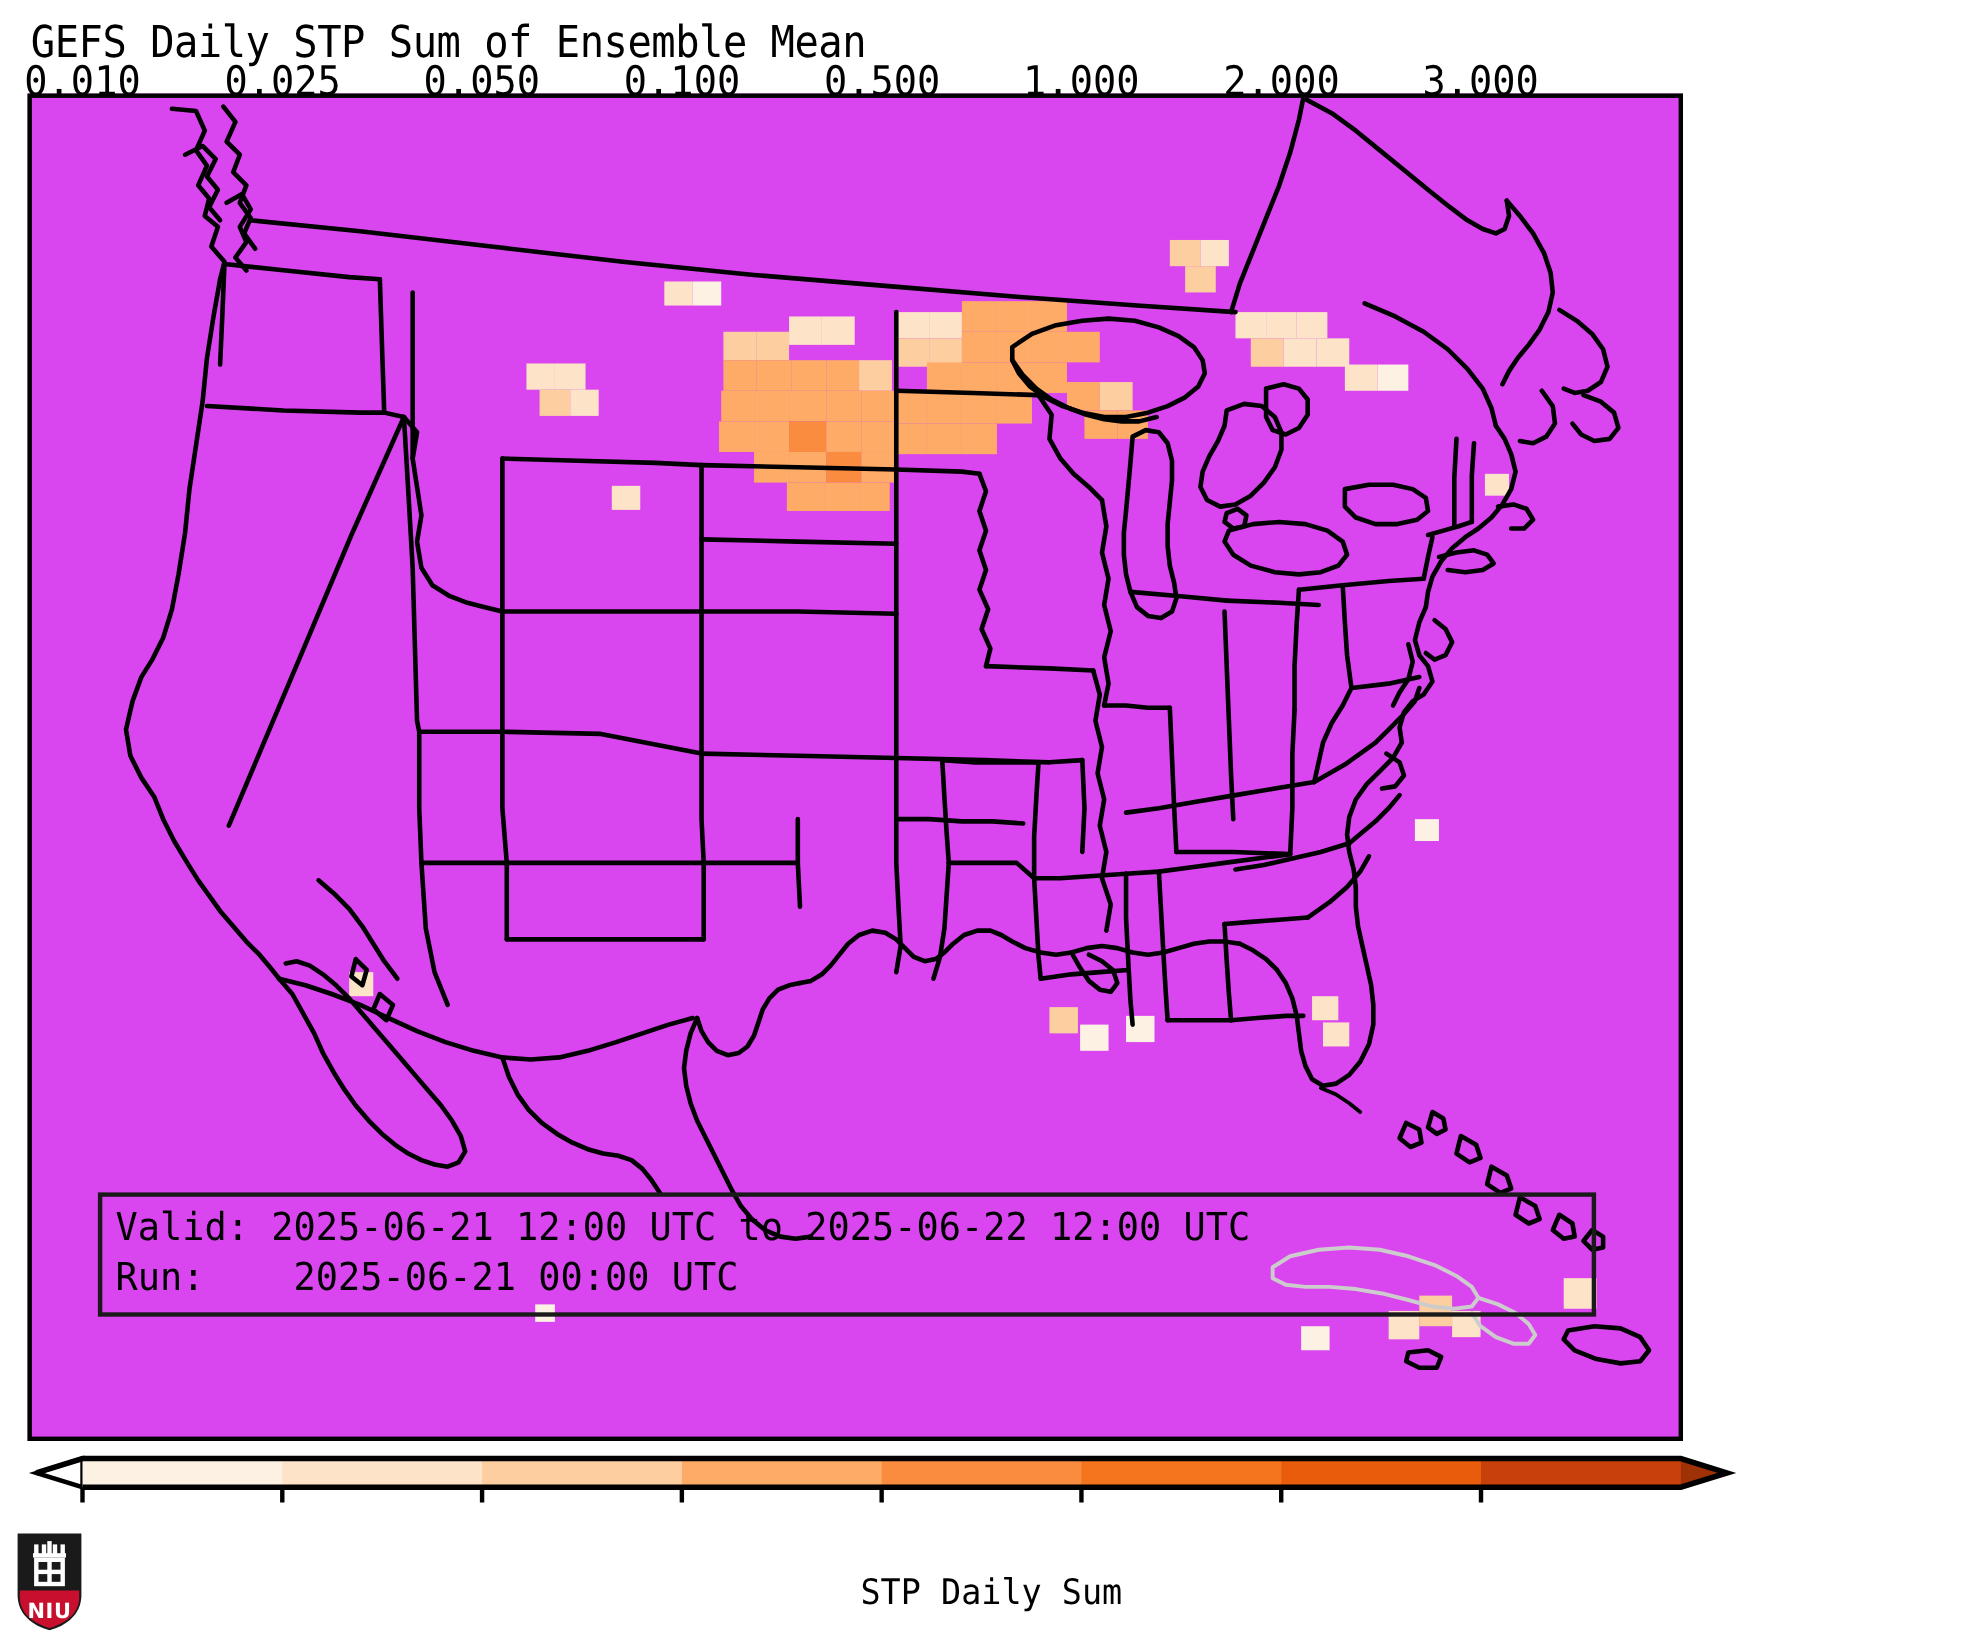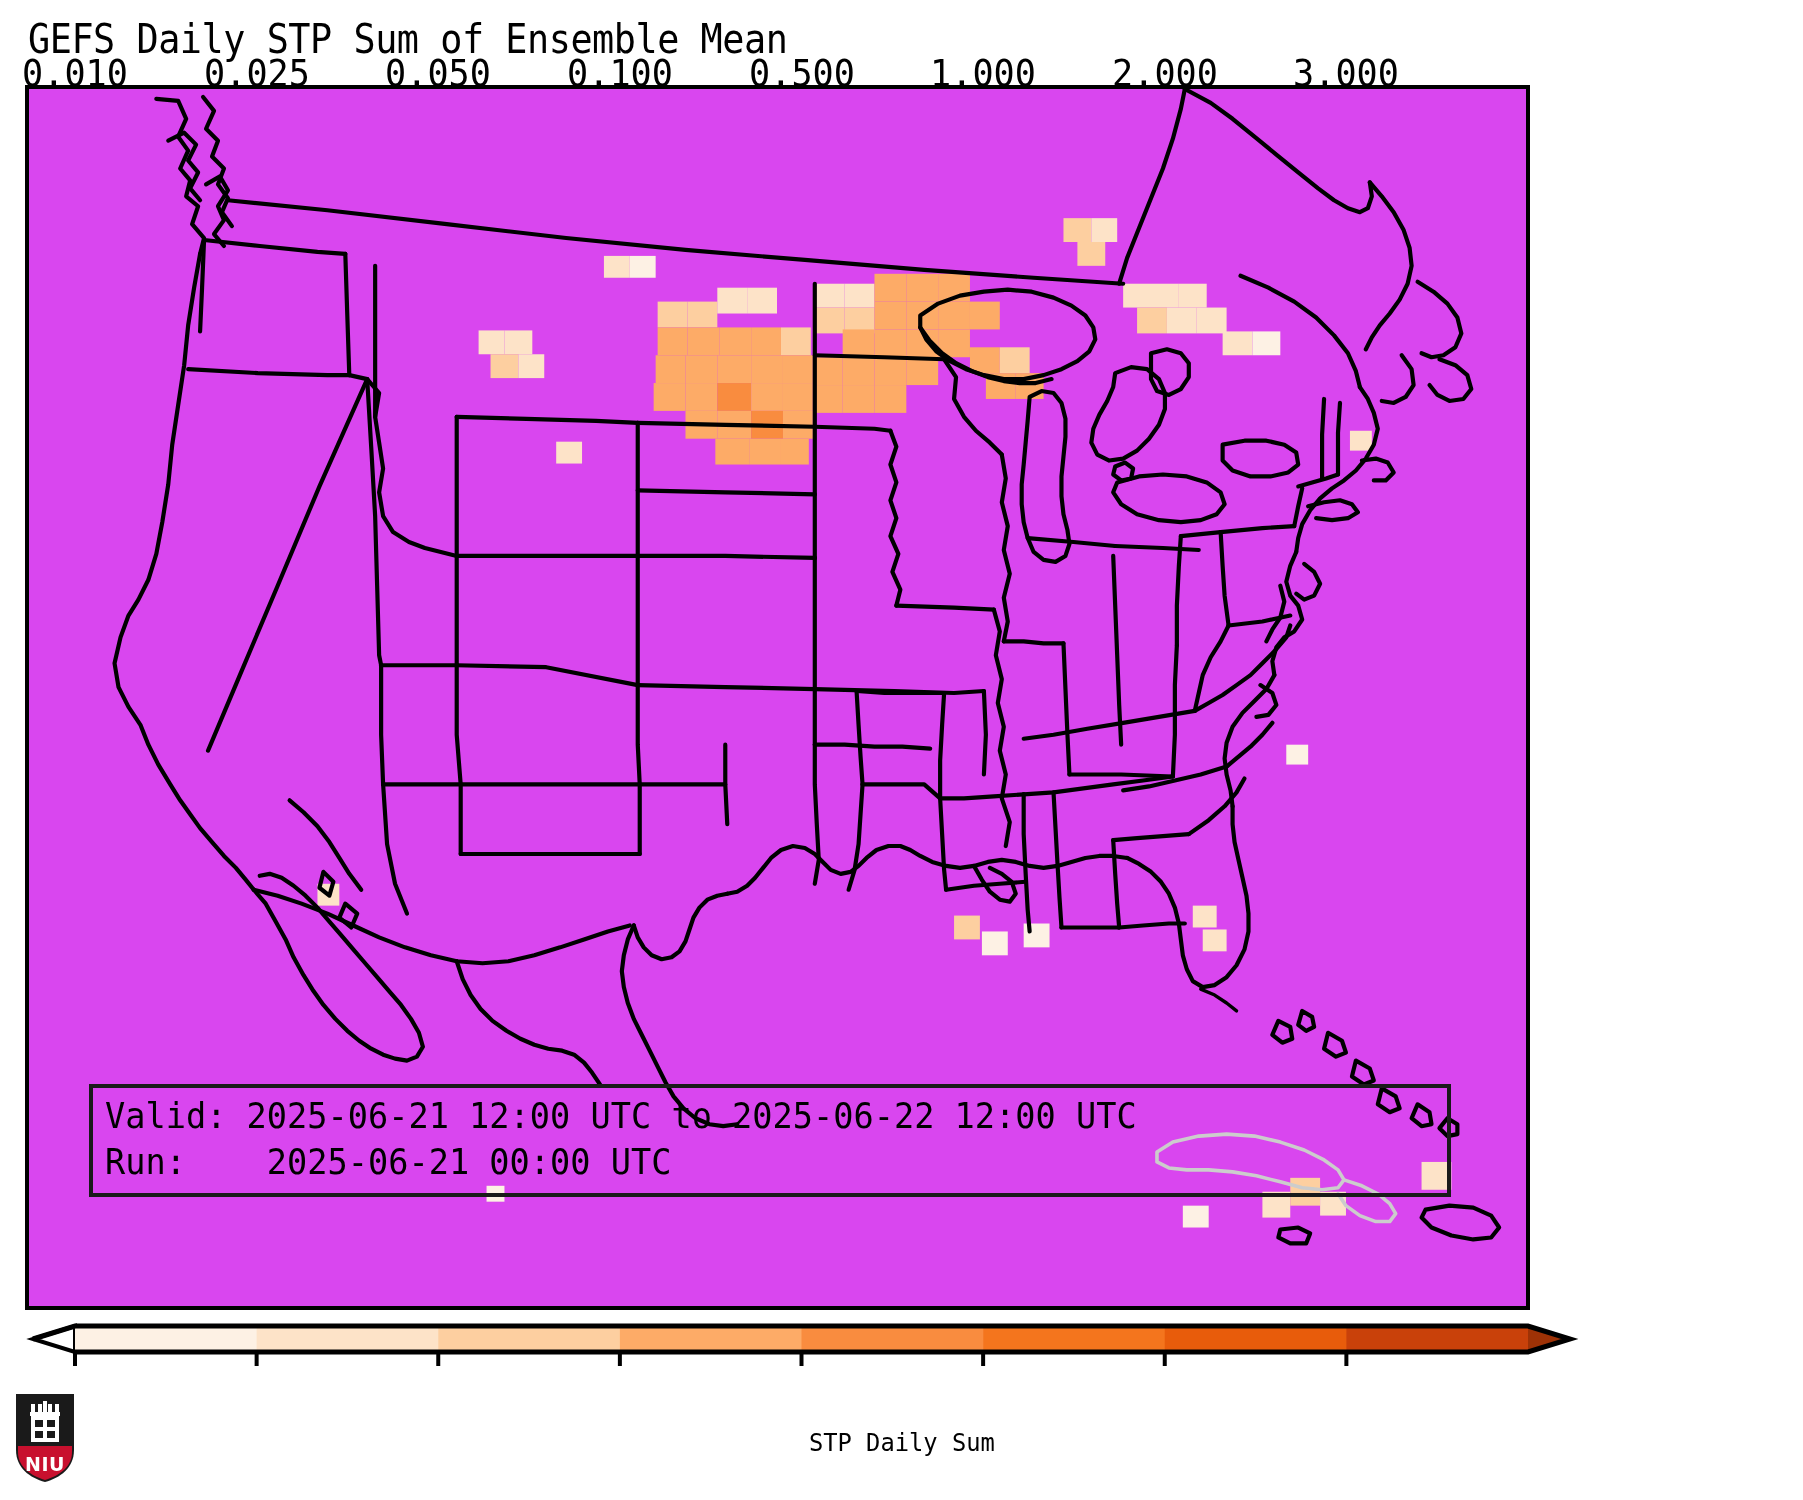--- a/index.html
+++ b/index.html
@@ -28,21 +28,21 @@
   #infobox .ln2{top:54px;}
 
   
   #cbwrap{position:absolute;left:0;top:1318px;width:1803px;height:60px;}
   #cbsvg{position:absolute;left:0;top:0;}
   #cbticks{position:absolute;left:0;top:52px;width:1803px;height:50px;}
   .cbtl{position:absolute;top:0;font-size:37px;color:#000;white-space:nowrap;
         transform:translateX(-50%) scaleX(0.95);
         font-family:"DejaVu Sans Mono","Liberation Mono",monospace;}
   #cblabel{position:absolute;left:0;top:1428px;width:1803px;text-align:center;
-           font-size:25px;color:#000;
+           font-size:32px;color:#000;
            font-family:"DejaVu Sans Mono","Liberation Mono",monospace;}
   #cblabel span{display:inline-block;transform:scaleX(0.95);}
 
   
   #niulogo{position:absolute;left:14px;top:1392px;width:62px;height:92px;}
 </style>
 </head>
 <body>
 
 <div id="title">GEFS Daily STP Sum of Ensemble Mean</div>

